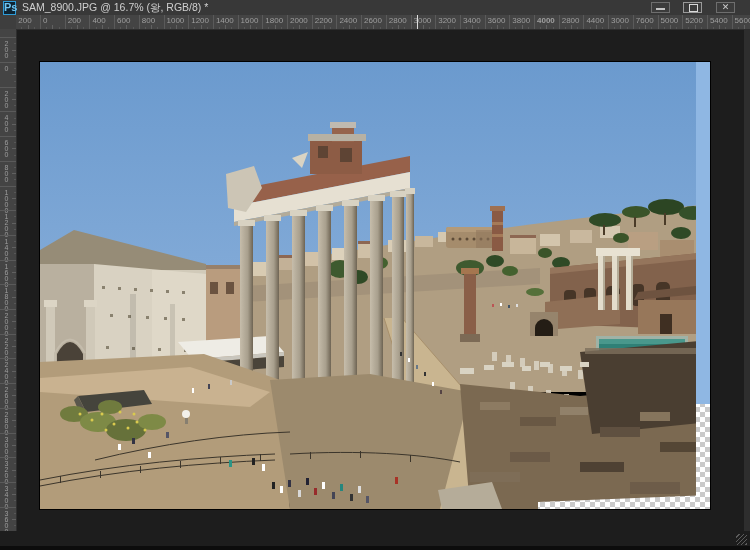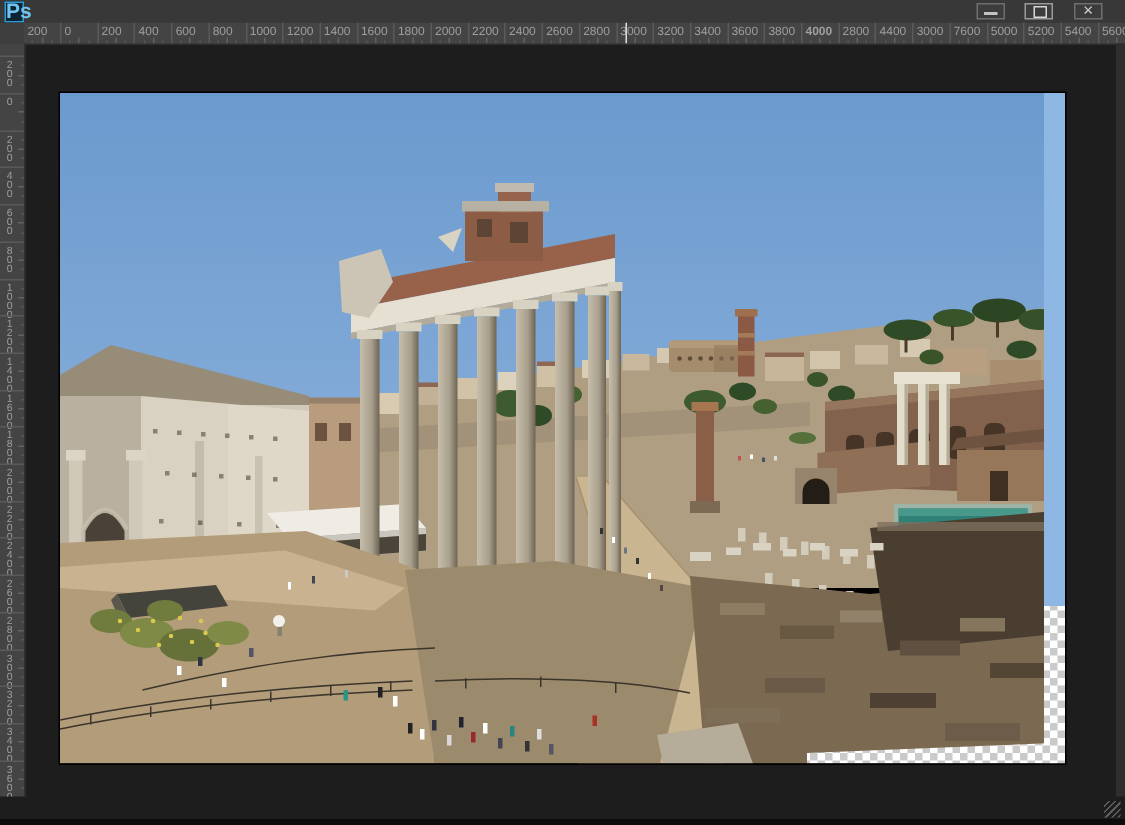--- a/index.html
+++ b/index.html
@@ -3,21 +3,21 @@
 <meta charset="utf-8">
 <style>
   html,body{margin:0;padding:0;width:750px;height:550px;overflow:hidden;
     background:#1d1d1d;font-family:"Liberation Sans",sans-serif;}
   #app{position:relative;width:750px;height:550px;background:#1d1d1d;}
 
   
   .titlebar{position:absolute;left:0;top:0;width:750px;height:15px;background:#383838;
     border-bottom:1px solid #2a2a2a;color:#cfcfcf;font-size:10.5px;line-height:15px;}
   .ps-icon{position:absolute;left:3px;top:1px;width:13px;height:14px;background:#0e2433;
-    border:1px solid #2d9bd8;box-sizing:border-box;color:#6fc5f2;font-size:14px;font-weight:bold;
+    border:1px solid #2d9bd8;box-sizing:border-box;color:#6fc5f2;font-size:11px;font-weight:bold;
     line-height:11px;text-align:center;}
   .title-text{position:absolute;left:22px;top:0;white-space:nowrap;}
   .winbtn{position:absolute;top:2px;width:19px;height:11px;background:#3c3c3c;
     border:1px solid #6e6e6e;box-sizing:border-box;color:#cccccc;text-align:center;
     font-size:9px;line-height:9px;}
   .winbtn.min{left:651px;} .winbtn.max{left:683px;border-color:#9a9a9a;} .winbtn.close{left:716px;}
   .minbar{position:absolute;left:4px;bottom:2px;width:9px;height:2px;background:#c4c4c4;}
   .maxbox{position:absolute;left:5px;top:1px;width:7px;height:6px;border:1px solid #d8d8d8;}
 
   
@@ -56,20 +56,21 @@
     background:repeating-linear-gradient(135deg,transparent 0 2px,#5c5c5c 2px 3px);}
   .bottom-strip{position:absolute;left:0;top:546px;width:750px;height:4px;background:#0c0c0c;}
 </style>
 </head>
 <body>
 
 <div id="app">
 
   <div class="titlebar">
     <div class="ps-icon">Ps</div>
+    <div class="title-text">SAM_8900.JPG @ 16.7% (왕, RGB/8) *</div>
     <div class="winbtn min">
         <span class="minbar"></span>
       </div>
     <div class="winbtn max">
         <span class="maxbox"></span>
       </div>
     <div class="winbtn close"><span>✕</span></div>
   </div>
 
   <div class="ruler-corner"></div>

